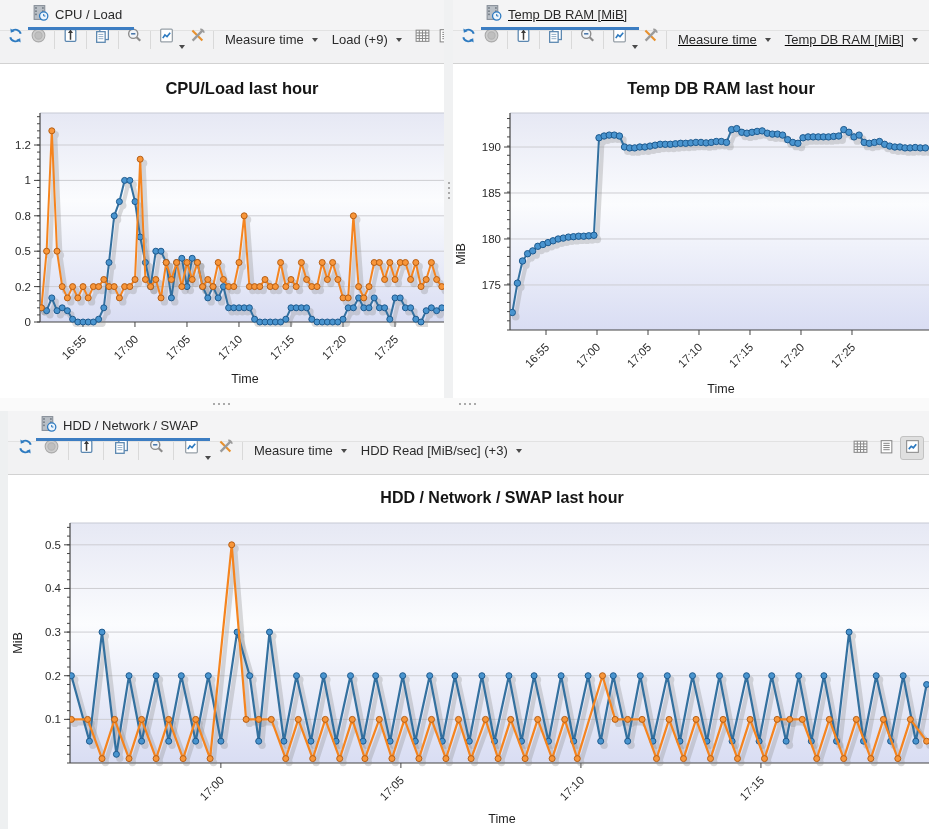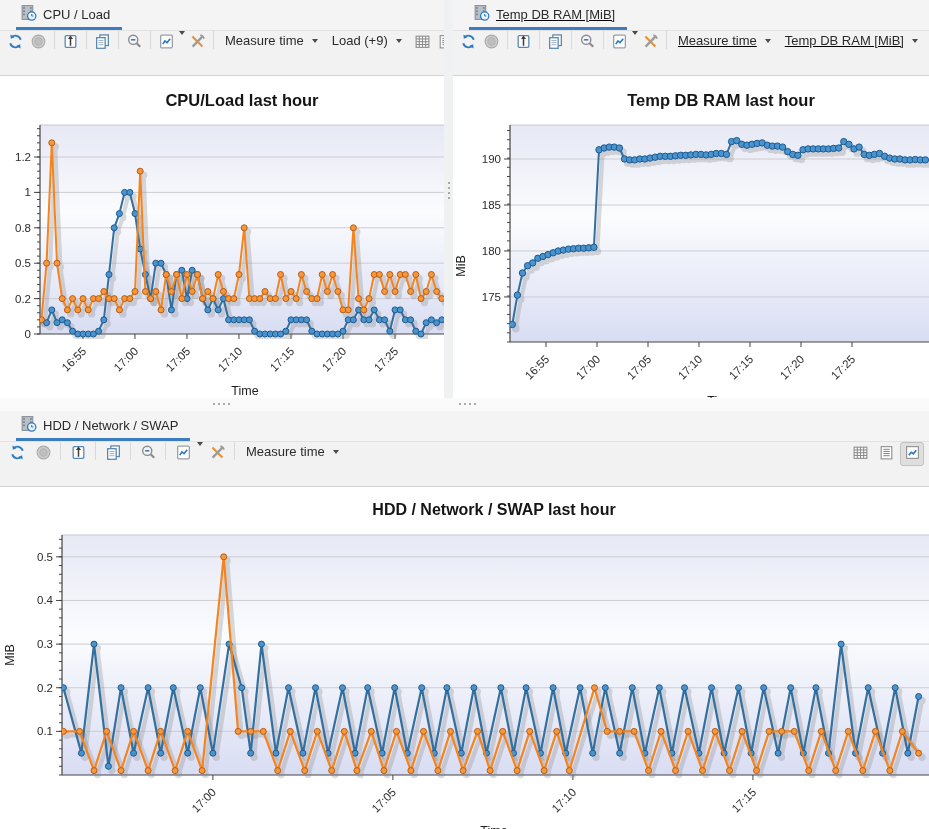--- a/index.html
+++ b/index.html
@@ -2,38 +2,38 @@
 <html style="--accent: #3c7dc2;"><head>
 <meta charset="utf-8">
 <style>
   html,body{margin:0;padding:0;width:929px;height:829px;overflow:hidden;
     background:#eef0f1;font-family:"Liberation Sans",sans-serif;}
   .workspace{display:flex;flex-direction:column;width:929px;height:829px;}
   .top-row{display:flex;height:398px;}
   .panel{display:flex;flex-direction:column;background:#fff;min-width:0;box-sizing:border-box;}
   .panel-left{width:444px;}
   .panel-right{flex:1;text-decoration:underline;}
-  .panel-bottom{height:418px;}
+  .panel-bottom{height:418px;margin-left:8px;}
   .vsplit{width:9px;background:#f0f1f2;position:relative;}
   .grip-v{position:absolute;left:50%;top:182px;transform:translateX(-50%);
     display:flex;flex-direction:column;gap:3px;}
   .grip-v i,.grip-h i{width:2px;height:2px;background:#aaa;display:block;}
   .hsplit{height:13px;background:#fafafa;position:relative;}
   .grip-h{display:flex;gap:3px;position:absolute;top:5px;}
   .grip-h.gl{left:213px;}
   .grip-h.gr{left:459px;}
   .tabbar{height:30px;background:#f4f4f5;display:flex;align-items:flex-end;
-    padding-left:16px;box-sizing:border-box;flex:none;}
+    padding-left:28px;box-sizing:border-box;flex:none;}
   .tab{display:flex;align-items:center;gap:6px;height:28px;padding:0 12px 2px 4px;position:relative;}
   .tab.active::after{content:"";position:absolute;left:0;right:0;bottom:0;height:3px;
     background:var(--accent,#3c7dc2);}
   .tablabel{font-size:13px;color:#2a2a2a;white-space:nowrap;}
-  .toolbar{height:46px;background:#f2f2f3;border-top:1px solid #e2e2e2;
-    border-bottom:1px solid #d2d2d2;display:flex;align-items:flex-start;
-    padding:0 5px;gap:2px;box-sizing:border-box;flex:none;}
+  .toolbar{height:34px;background:#f2f2f3;border-top:1px solid #e2e2e2;
+    border-bottom:1px solid #d2d2d2;display:flex;align-items:flex-end;
+    padding:14px 5px;gap:2px;box-sizing:border-box;flex:none;}
   .tbtn{border:none;background:none;padding:2px;display:flex;align-items:center;
     justify-content:center;width:24px;height:24px;cursor:default;box-sizing:border-box;}
   .tbtn.sel{background:#dfdfdf;border:1px solid #c2c2c2;border-radius:3px;}
   .sep{width:1px;height:18px;background:#d9d9d9;margin:0 3px;flex:none;}
   .dd{border:none;background:none;display:flex;align-items:center;gap:8px;
     padding:2px 6px;font-size:13px;color:#2b2b2b;font-family:inherit;white-space:nowrap;}
   .caret{width:0;height:0;border-left:3.5px solid transparent;
     border-right:3.5px solid transparent;border-top:4px solid #4a4a4a;}
   .spacer{flex:1;}
   .chartwrap{flex:1;background:#fff;overflow:hidden;}
@@ -992,20 +992,24 @@
               <line x1="3.2" y1="3.4" x2="12.6" y2="12.6" stroke="#e8912d" stroke-width="2"></line>
               <line x1="12.8" y1="3.2" x2="3.4" y2="12.8" stroke="#9b9b9b" stroke-width="2.2"></line>
               <path d="M10.6 2.2a3.2 3.2 0 0 1 3.4 3.3" fill="none" stroke="#9b9b9b" stroke-width="1.6"></path>
             </svg></span>
         </button>
       <span class="sep"></span>
       <button class="dd">
         <span>Measure time</span>
           <span class="caret"></span>
       </button>
+      <button class="dd">
+        <span>HDD Read [MiB/sec] (+3)</span>
+          <span class="caret"></span>
+      </button>
       <span class="spacer"></span>
       <button class="tbtn">
           <span><svg width="17" height="17" viewBox="0 0 16 16">
               <rect x="2" y="3" width="12" height="10.5" fill="#fff" stroke="#8a8a8a"></rect>
               <line x1="2" y1="5.6" x2="14" y2="5.6" stroke="#8a8a8a"></line>
               <line x1="2" y1="8.2" x2="14" y2="8.2" stroke="#8a8a8a"></line>
               <line x1="2" y1="10.8" x2="14" y2="10.8" stroke="#8a8a8a"></line>
               <line x1="5" y1="3" x2="5" y2="13.5" stroke="#8a8a8a"></line>
               <line x1="8" y1="3" x2="8" y2="13.5" stroke="#8a8a8a"></line>
               <line x1="11" y1="3" x2="11" y2="13.5" stroke="#8a8a8a"></line>

